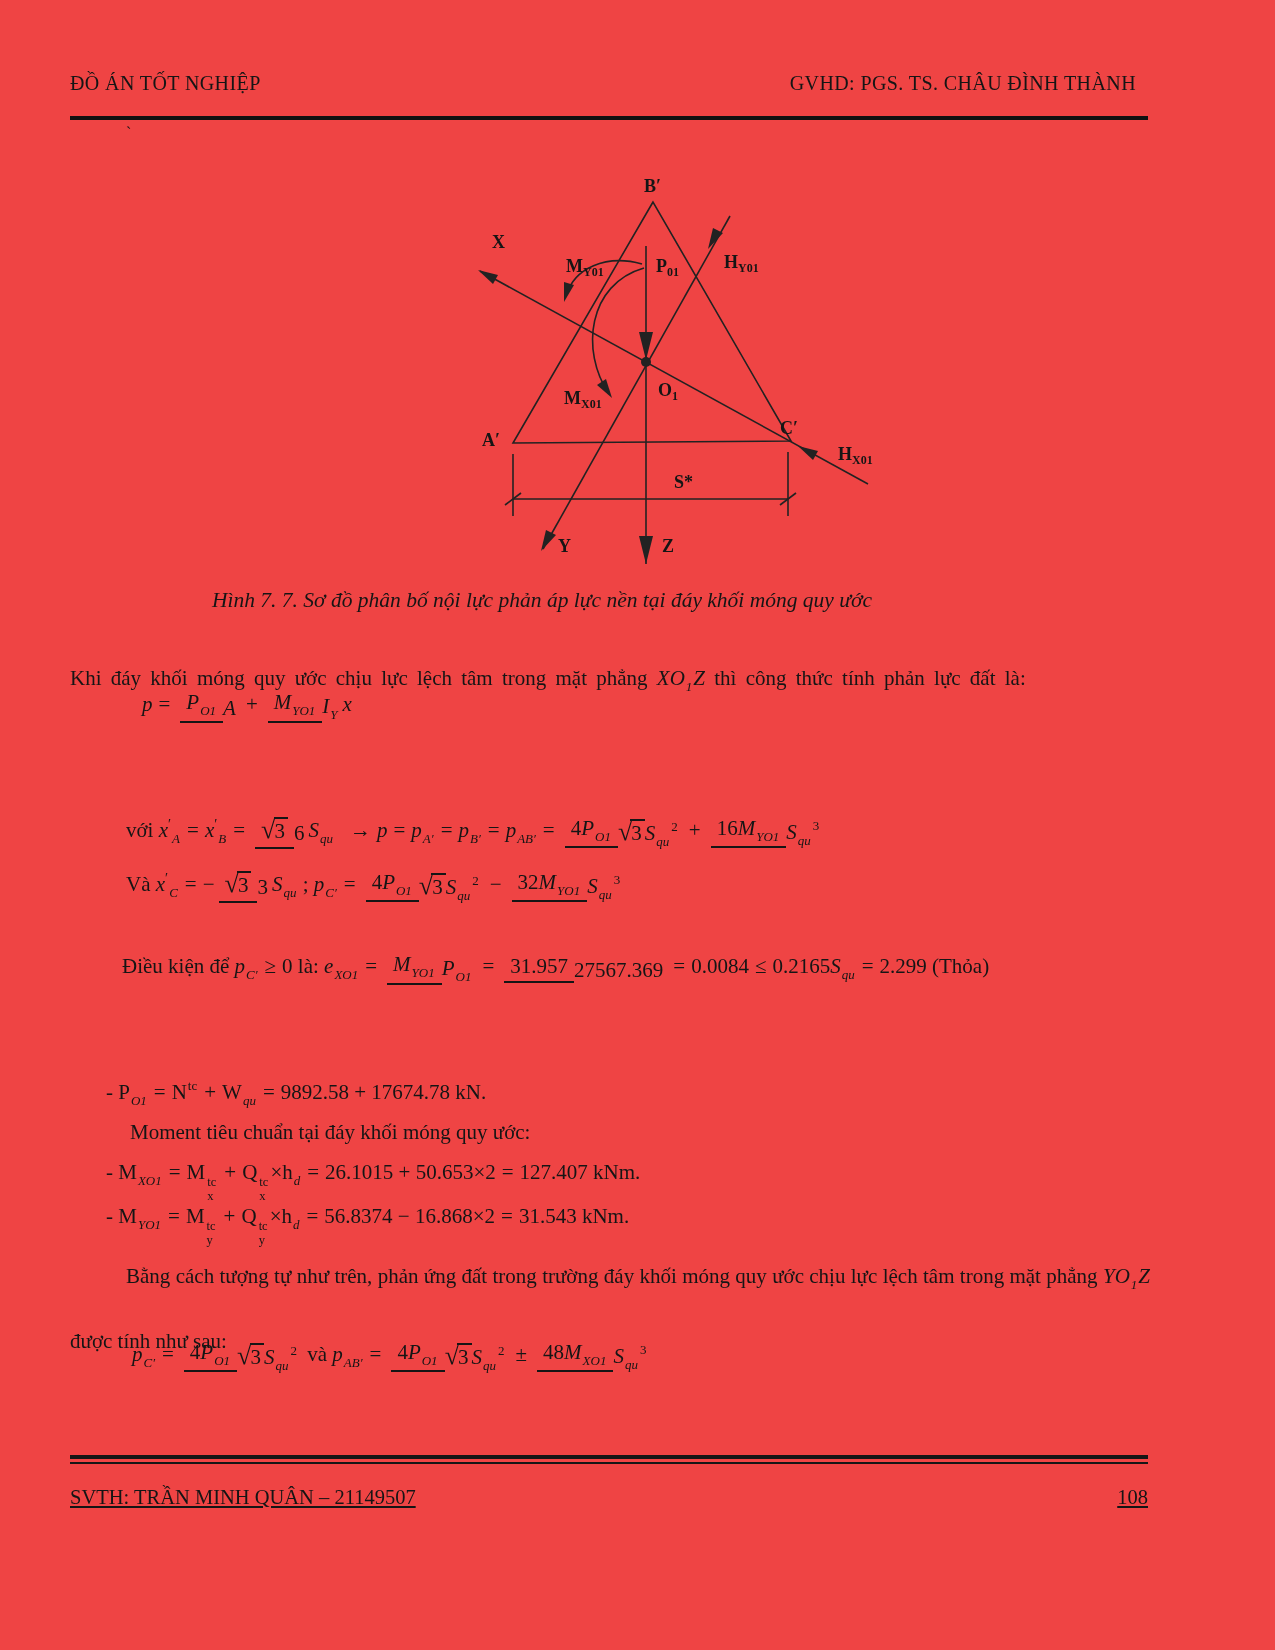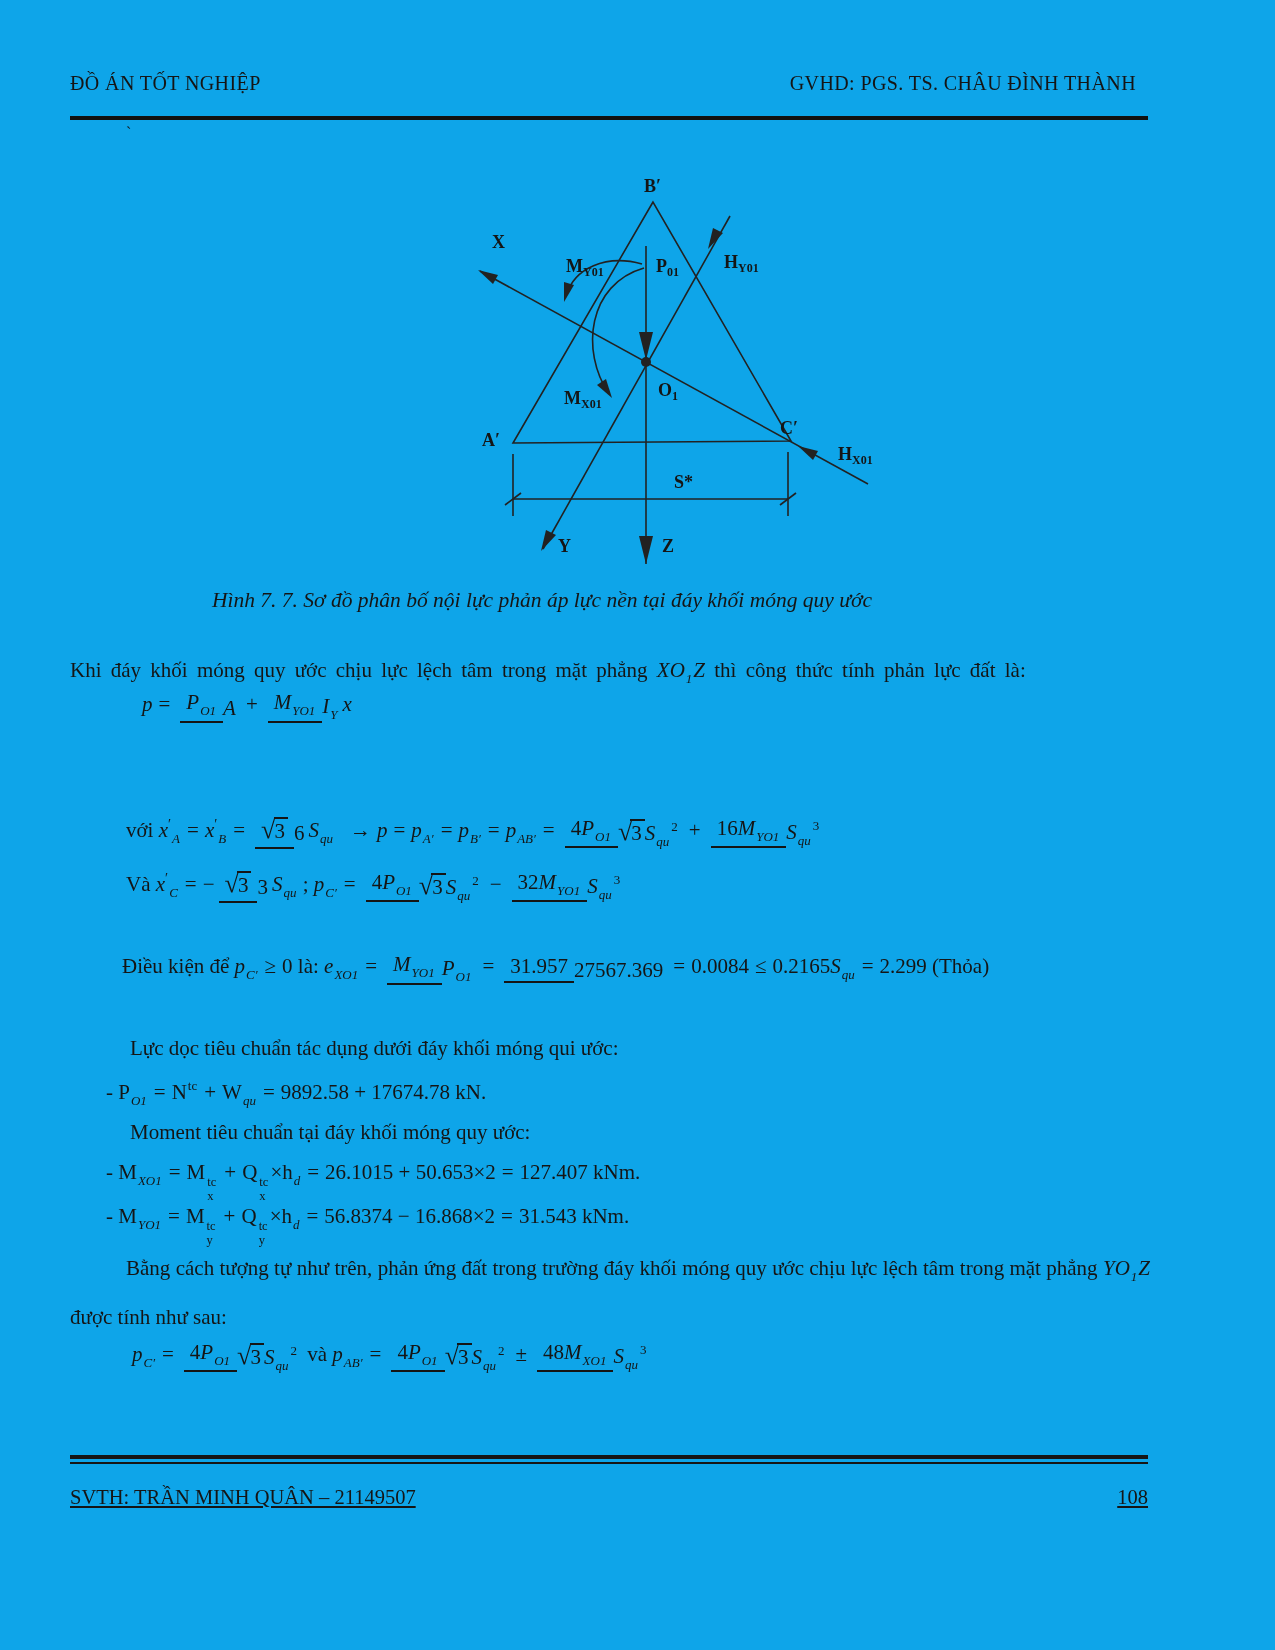--- a/index.html
+++ b/index.html
@@ -1,27 +1,27 @@
 <!DOCTYPE html>
 <html><head>
 <meta charset="utf-8">
 <style>
   html,body{margin:0;padding:0;background:#e8e8e8;}
-  .page{position:relative;width:1275px;height:1650px;background:#0ea5e9;margin:0 auto;
+  .page{position:relative;width:1275px;height:1650px;background:#ef4444;margin:0 auto;
         font-family:"Liberation Serif",serif;color:#151515;overflow:hidden;}
   .abs{position:absolute;}
   .hdr{left:70px;top:72px;width:1066px;display:flex;justify-content:space-between;
        font-size:20px;letter-spacing:.4px;}
   .rule-top{left:70px;top:116px;width:1078px;height:4px;background:#111;}
   .stray{left:126px;top:124px;font-size:16px;}
   .figwrap{left:398px;top:146px;}
   .fig-lbl{font-family:"Liberation Serif",serif;font-size:18px;font-weight:bold;fill:#151515;}
   .fig-sub{font-size:12px;}
   .caption{left:0;top:588px;width:1084px;text-align:center;font-style:italic;font-size:21.5px;}
-  .para{font-size:21px;line-height:40px;}
+  .para{font-size:21px;line-height:56px;}
   .para1{left:70px;top:650px;width:1120px;white-space:nowrap;word-spacing:4px;}
   .para2{left:70px;top:1248px;width:1080px;text-align:justify;text-indent:56px;}
   .fm{font-size:21px;white-space:nowrap;}
   .txtline{font-size:21px;white-space:nowrap;}
   
   .m-it{font-style:italic;}
   .m-txt{}
   .m-sub{font-size:13px;font-style:italic;vertical-align:-6px;margin:0 1px;}
   .m-sup{font-size:13px;vertical-align:9px;margin:0 1px;}
   .m-pr{font-size:14px;vertical-align:8px;}
@@ -124,21 +124,20 @@
         <span class="m-den"><span class="m-it">S</span><span class="m-sub">qu</span><span class="m-sup">3</span></span>
       </span></div>
   <div class="abs fm" style="left:122px;top:952px;"><span class="m-txt">Điều kiện để </span><span class="m-it">p</span><span class="m-sub">C′</span><span class="m-op">≥</span><span class="m-txt">0 là: </span><span class="m-it">e</span><span class="m-sub">XO1</span><span class="m-op">=</span><span class="m-frac">
         <span class="m-num"><span class="m-it">M</span><span class="m-sub">YO1</span></span>
         <span class="m-den"><span class="m-it">P</span><span class="m-sub">O1</span></span>
       </span><span class="m-op">=</span><span class="m-frac">
         <span class="m-num"><span class="m-txt">31.957</span></span>
         <span class="m-den"><span class="m-txt">27567.369</span></span>
       </span><span class="m-op">=</span><span class="m-txt">0.0084</span><span class="m-op">≤</span><span class="m-txt">0.2165</span><span class="m-it">S</span><span class="m-sub">qu</span><span class="m-op">=</span><span class="m-txt">2.299 (Thỏa)</span></div>
 
-  <div class="abs txtline" style="left:130px;top:1036px;">Lực dọc tiêu chuẩn tác dụng dưới đáy khối móng qui ước:</div>
   <div class="abs fm" style="left:106px;top:1078px;"><span class="m-txt">- P</span><span class="m-sub">O1</span><span class="m-op">=</span><span class="m-txt">N</span><span class="m-sup">tc</span><span class="m-op">+</span><span class="m-txt">W</span><span class="m-sub">qu</span><span class="m-op">=</span><span class="m-txt">9892.58 + 17674.78 kN.</span></div>
   <div class="abs txtline" style="left:130px;top:1120px;">Moment tiêu chuẩn tại đáy khối móng quy ước:</div>
   <div class="abs fm" style="left:106px;top:1160px;"><span class="m-txt">- M</span><span class="m-sub">XO1</span><span class="m-op">=</span><span class="m-txt">M</span><span class="m-ss">
         <span class="m-ss-sup">tc</span>
         <span class="m-ss-sub">x</span>
       </span><span class="m-op">+</span><span class="m-txt">Q</span><span class="m-ss">
         <span class="m-ss-sup">tc</span>
         <span class="m-ss-sub">x</span>
       </span><span class="m-txt">×</span><span class="m-txt">h</span><span class="m-sub">d</span><span class="m-op">=</span><span class="m-txt">26.1015 + 50.653×2</span><span class="m-op">=</span><span class="m-txt">127.407 kNm.</span></div>
   <div class="abs fm" style="left:106px;top:1204px;"><span class="m-txt">- M</span><span class="m-sub">YO1</span><span class="m-op">=</span><span class="m-txt">M</span><span class="m-ss">

